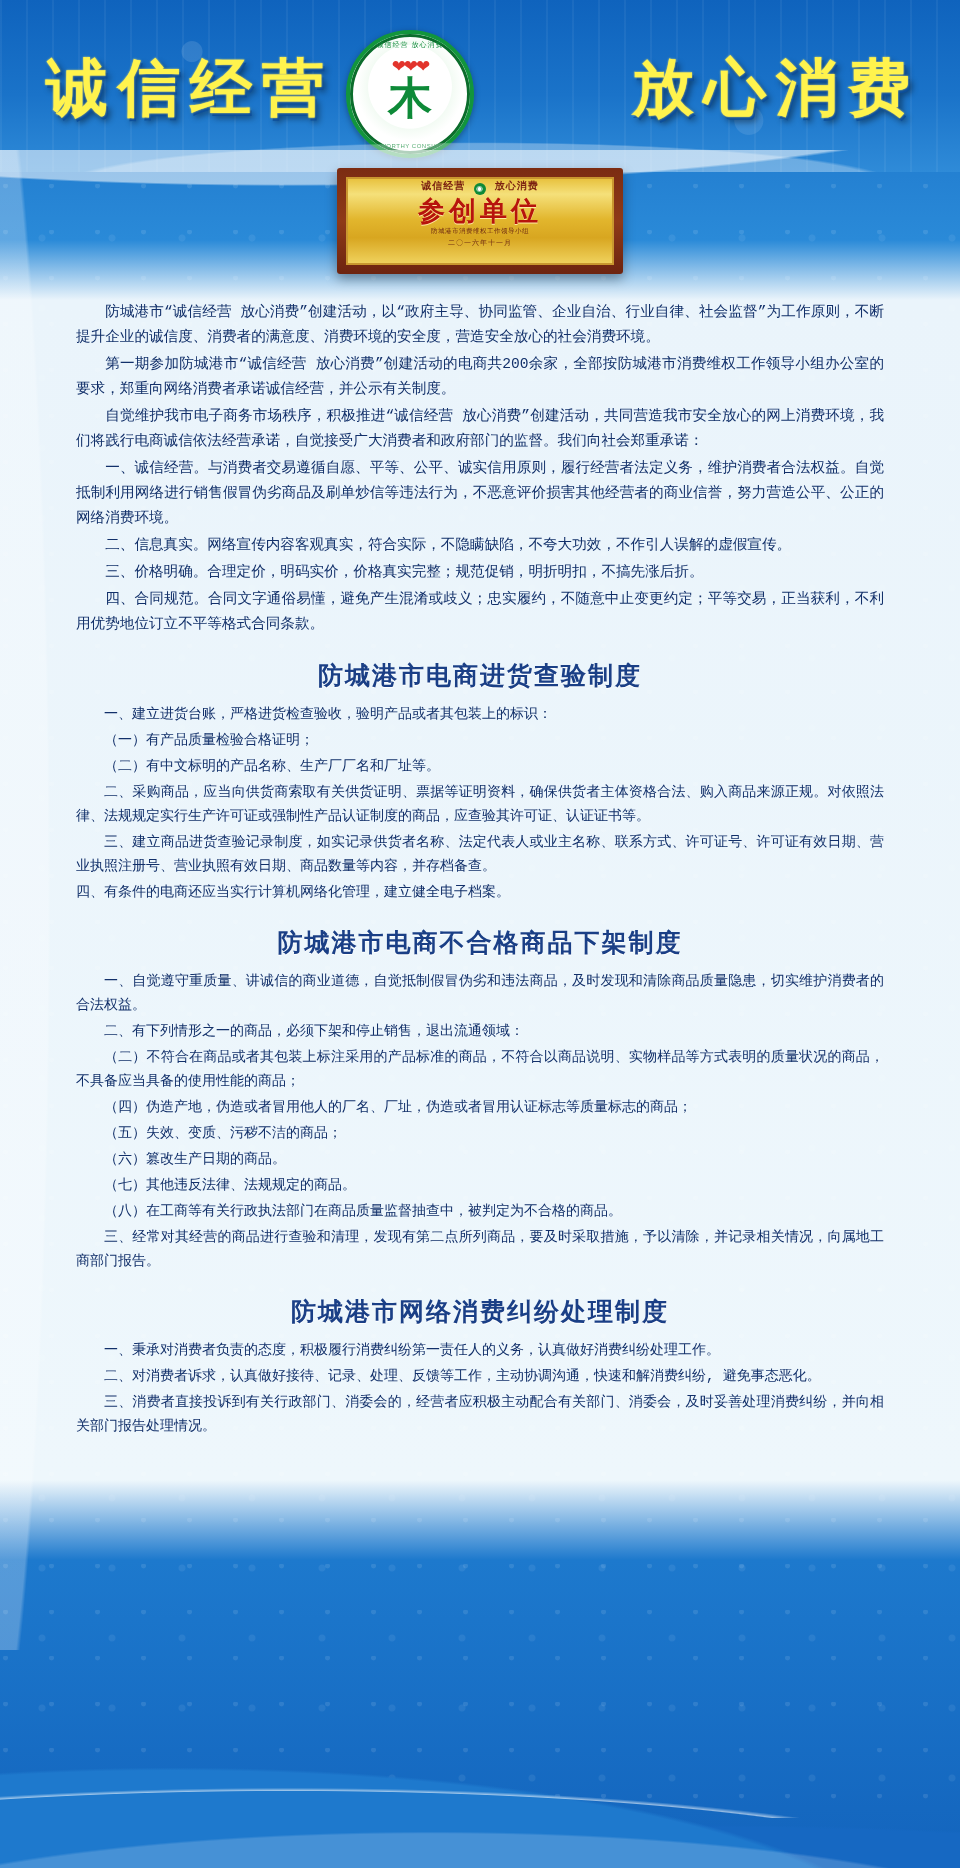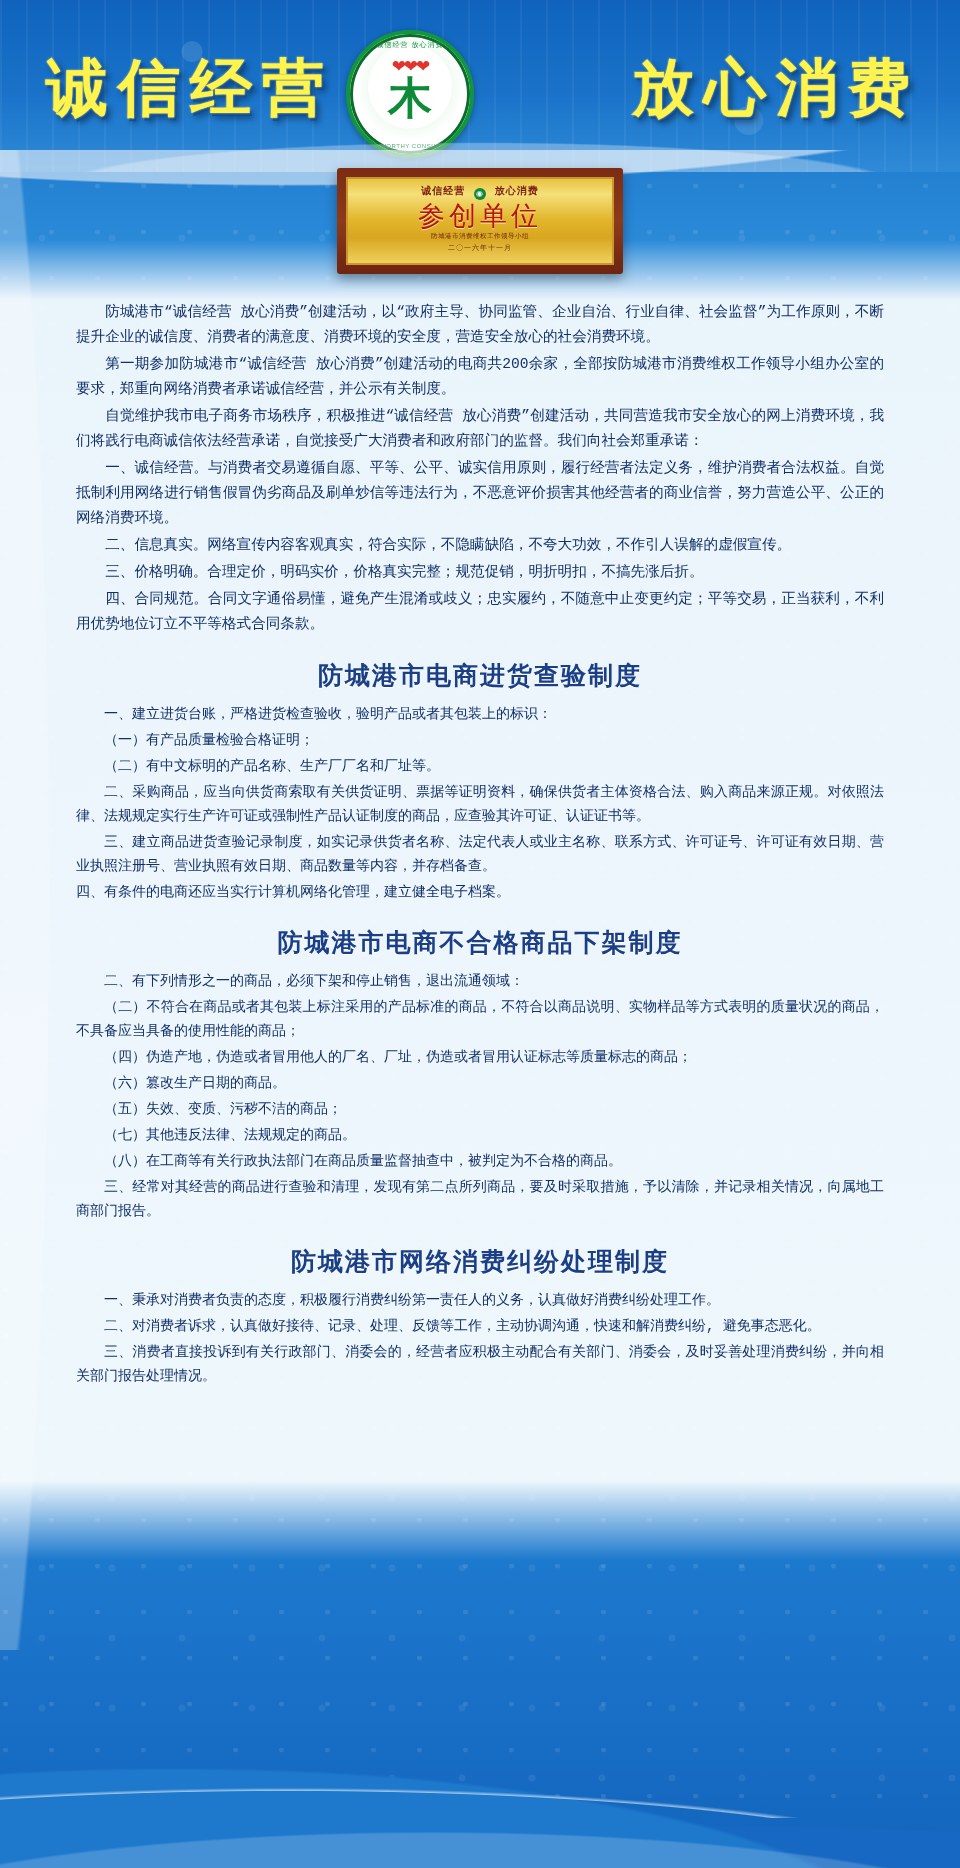--- a/index.html
+++ b/index.html
@@ -61,26 +61,26 @@
   .plaque{
     width:286px;height:106px;border-radius:3px;
     background:linear-gradient(180deg,#7b2c12 0%,#8e3a18 50%,#6d2410 100%);
     padding:9px;box-sizing:border-box;box-shadow:0 5px 12px rgba(0,0,0,.35);
   }
   .plaque-inner{
     width:100%;height:100%;box-sizing:border-box;border:2px solid #c9972f;
     background:linear-gradient(180deg,#e8c23f 0%,#f5e07a 18%,#e2b62d 48%,#d8a620 70%,#efd15c 100%);
     position:relative;text-align:center;
   }
-  .pl-top{font-size:10px;color:#7a1f10;font-weight:bold;margin-top:5px;letter-spacing:1px;}
+  .pl-top{font-size:10px;color:#7a1f10;font-weight:bold;letter-spacing:1px;}
   .pl-top .mini-em{
     display:inline-block;width:12px;height:12px;border-radius:50%;
     background:#0e8a38;color:#fff;font-size:8px;line-height:12px;vertical-align:-2px;margin:0 5px;
   }
-  .pl-main{font-size:27px;color:#b7140c;font-weight:normal;letter-spacing:4px;line-height:32px;text-shadow:0 1px 0 #ffe9a0;}
+  .pl-main{font-size:27px;color:#b7140c;font-weight:bold;letter-spacing:4px;line-height:32px;text-shadow:0 1px 0 #ffe9a0;}
   .pl-sub{font-size:6.5px;color:#6e2a12;letter-spacing:.5px;}
   .pl-date{font-size:7px;color:#6e2a12;margin-top:2px;letter-spacing:1px;}
   
   .content{
     position:absolute;left:76px;top:300px;width:808px;
     color:#12306a;font-size:14.6px;line-height:25px;text-align:justify;
     font-family:"Liberation Sans","DejaVu Sans",sans-serif;
   }
   .p{margin:0 0 2px 0;text-indent:2em;font-family:Liberation Mono, monospace;}
   .p.noind{text-indent:0;}
@@ -160,25 +160,26 @@
 
     <h2 class="sec">防城港市电商进货查验制度</h2>
     <p class="p small">一、建立进货台账，严格进货检查验收，验明产品或者其包装上的标识：</p>
     <p class="p small">（一）有产品质量检验合格证明；</p>
     <p class="p small">（二）有中文标明的产品名称、生产厂厂名和厂址等。</p>
     <p class="p small">二、采购商品，应当向供货商索取有关供货证明、票据等证明资料，确保供货者主体资格合法、购入商品来源正规。对依照法律、法规规定实行生产许可证或强制性产品认证制度的商品，应查验其许可证、认证证书等。</p>
     <p class="p small">三、建立商品进货查验记录制度，如实记录供货者名称、法定代表人或业主名称、联系方式、许可证号、许可证有效日期、营业执照注册号、营业执照有效日期、商品数量等内容，并存档备查。</p>
     <p class="p small noind">四、有条件的电商还应当实行计算机网络化管理，建立健全电子档案。</p>
 
     <h2 class="sec">防城港市电商不合格商品下架制度</h2>
+    <p class="p small">一、自觉遵守重质量、讲诚信的商业道德，自觉抵制假冒伪劣和违法商品，及时发现和清除商品质量隐患，切实维护消费者的合法权益。</p>
     <p class="p small">二、有下列情形之一的商品，必须下架和停止销售，退出流通领域：</p>
     <p class="p small">（二）不符合在商品或者其包装上标注采用的产品标准的商品，不符合以商品说明、实物样品等方式表明的质量状况的商品，不具备应当具备的使用性能的商品；</p>
     <p class="p small">（四）伪造产地，伪造或者冒用他人的厂名、厂址，伪造或者冒用认证标志等质量标志的商品；</p>
+    <p class="p small">（五）失效、变质、污秽不洁的商品；</p>
     <p class="p small">（六）篡改生产日期的商品。</p>
-    <p class="p small">（五）失效、变质、污秽不洁的商品；</p>
     <p class="p small">（七）其他违反法律、法规规定的商品。</p>
     <p class="p small">（八）在工商等有关行政执法部门在商品质量监督抽查中，被判定为不合格的商品。</p>
     <p class="p small">三、经常对其经营的商品进行查验和清理，发现有第二点所列商品，要及时采取措施，予以清除，并记录相关情况，向属地工商部门报告。</p>
 
     <h2 class="sec">防城港市网络消费纠纷处理制度</h2>
     <p class="p small">一、秉承对消费者负责的态度，积极履行消费纠纷第一责任人的义务，认真做好消费纠纷处理工作。</p>
     <p class="p small">二、对消费者诉求，认真做好接待、记录、处理、反馈等工作，主动协调沟通，快速和解消费纠纷, 避免事态恶化。</p>
     <p class="p small">三、消费者直接投诉到有关行政部门、消委会的，经营者应积极主动配合有关部门、消委会，及时妥善处理消费纠纷，并向相关部门报告处理情况。</p>
   </div>
 

